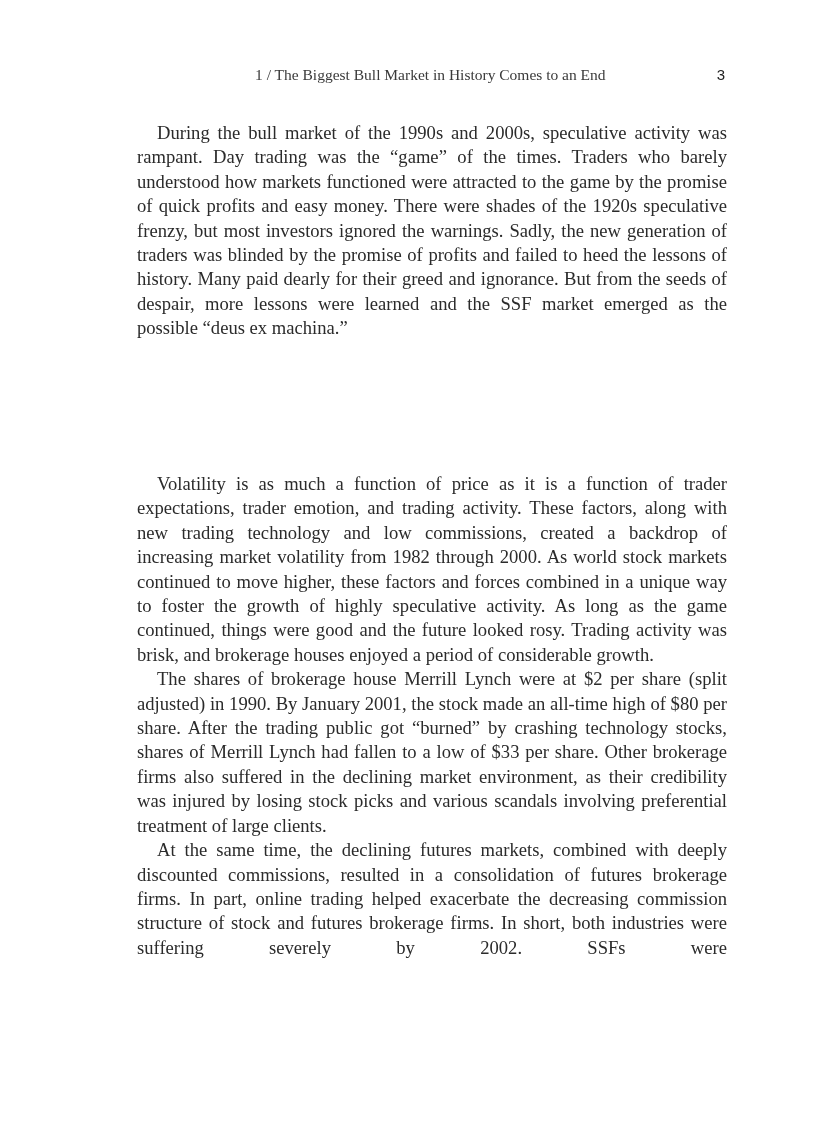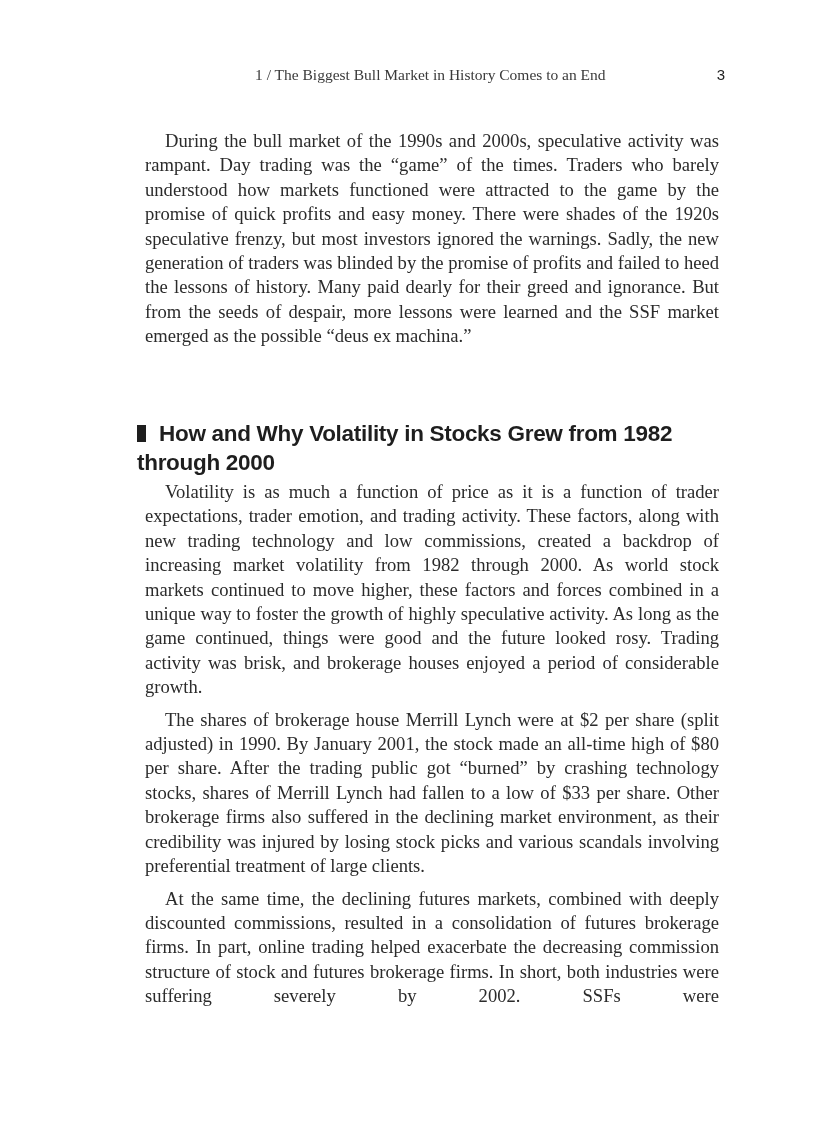--- a/index.html
+++ b/index.html
@@ -49,21 +49,21 @@
       position: absolute;
       left: 137px;
       width: 590px;
       font-size: 18.6px;
       line-height: 24.4px;
       text-align: justify;
       color: #2b2b2b;
       hyphens: manual;
     }
     .text-block p {
-      margin: 8px;
+      margin: 0;
       text-indent: 20px;
     }
     .text-block p.last-line-justify {
       text-align-last: justify;
     }
     .block-1 { top: 121px; }
     .block-2 { top: 472px; }
     .heading {
       position: absolute;
       left: 137px;
@@ -92,23 +92,20 @@
 
   <div class="running-head">
     <span class="title">1 / The Biggest Bull Market in History Comes to an End</span>
     <span class="page-number">3</span>
   </div>
 
   <div class="text-block block-1">
     <p>During the bull market of the 1990s and 2000s, speculative ac­tivity was rampant. Day trading was the “game” of the times. Traders who barely understood how markets functioned were at­tracted to the game by the promise of quick profits and easy money. There were shades of the 1920s speculative frenzy, but most in­vestors ignored the warnings. Sadly, the new generation of traders was blinded by the promise of profits and failed to heed the lessons of history. Many paid dearly for their greed and ignorance. But from the seeds of despair, more lessons were learned and the SSF market emerged as the possible “deus ex machina.”</p>
   </div>
 
-  <h2 class="heading">
-    <span class="square-bullet"></span><span>How and Why Volatility in Stocks Grew from 1982 through 2000</span>
-  </h2>
 
   <div class="text-block block-2">
     <p>Volatility is as much a function of price as it is a function of trader expectations, trader emotion, and trading activity. These fac­tors, along with new trading technology and low commissions, cre­ated a backdrop of increasing market volatility from 1982 through 2000. As world stock markets continued to move higher, these fac­tors and forces combined in a unique way to foster the growth of highly speculative activity. As long as the game continued, things were good and the future looked rosy. Trading activity was brisk, and brokerage houses enjoyed a period of considerable growth.</p>
     <p>The shares of brokerage house Merrill Lynch were at $2 per share (split adjusted) in 1990. By January 2001, the stock made an all-time high of $80 per share. After the trading public got “burned” by crash­ing technology stocks, shares of Merrill Lynch had fallen to a low of $33 per share. Other brokerage firms also suffered in the declining market environment, as their credibility was injured by losing stock picks and various scandals involving preferential treatment of large clients.</p>
     <p class="last-line-justify">At the same time, the declining futures markets, combined with deeply discounted commissions, resulted in a consolidation of futures brokerage firms. In part, online trading helped exacerbate the de­creasing commission structure of stock and futures brokerage firms. In short, both industries were suffering severely by 2002. SSFs were</p>
   </div>
 
 </div>
 
 </body></html>

